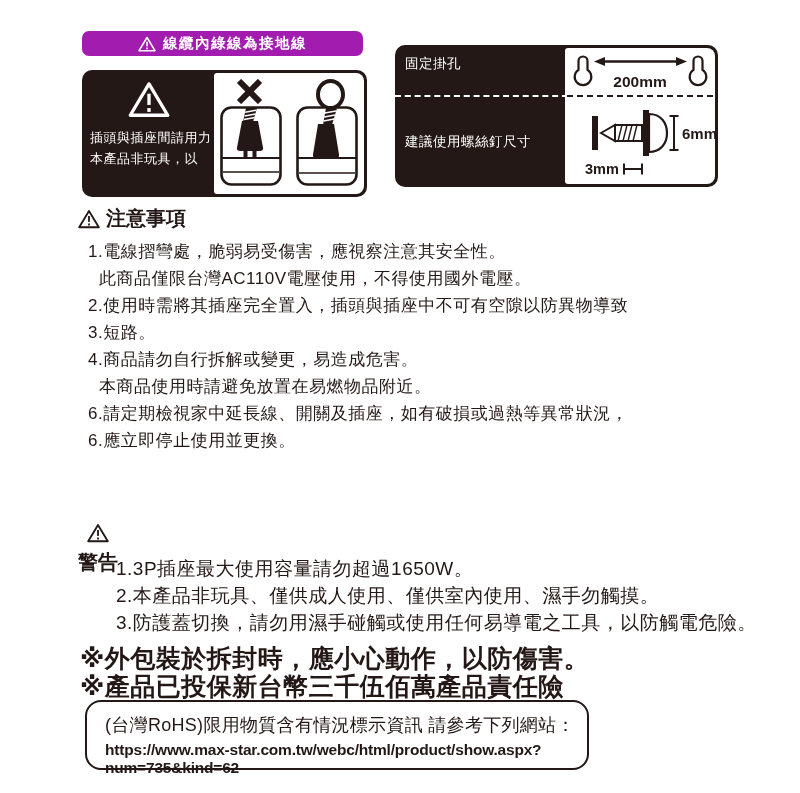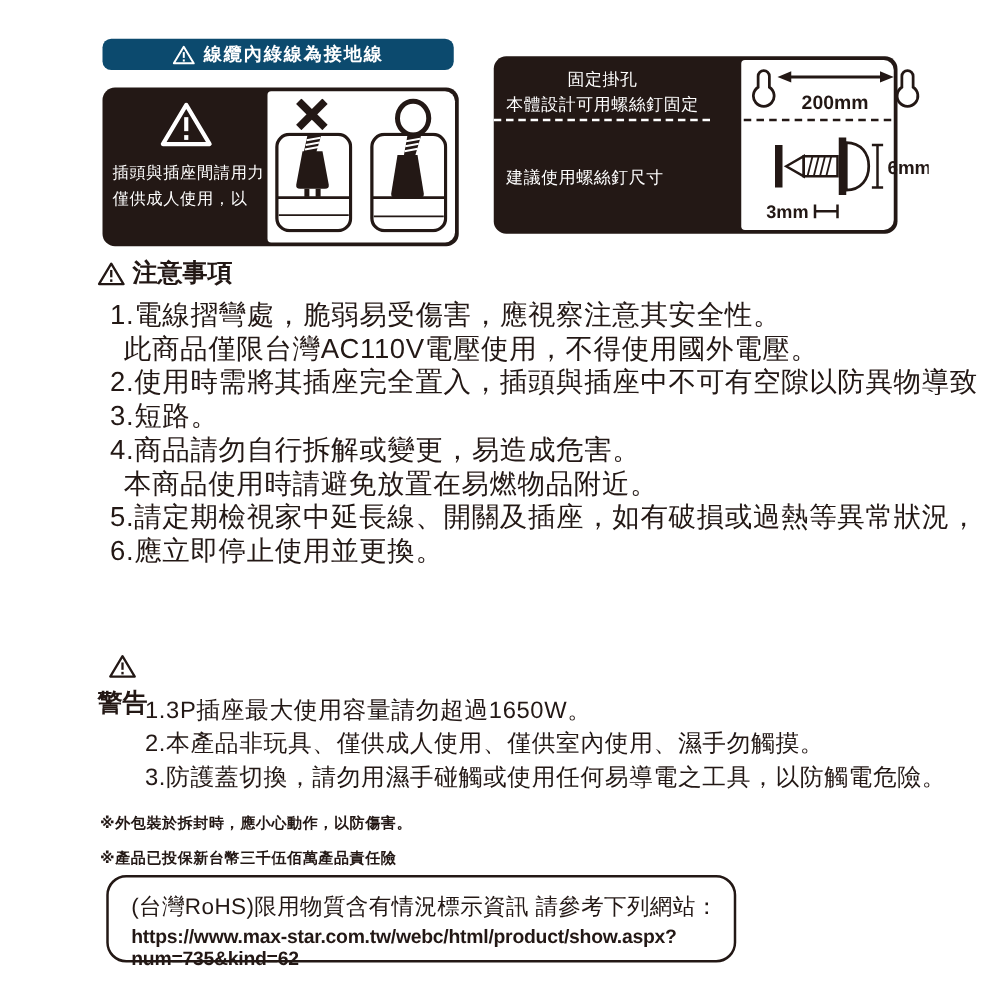--- a/index.html
+++ b/index.html
@@ -3,52 +3,52 @@
 <meta charset="utf-8">
 <style>
   html,body{margin:0;padding:0;background:#fff;}
   #page{
     position:relative;width:800px;height:793px;background:#fff;overflow:hidden;
     font-family:"Liberation Sans","DejaVu Sans",sans-serif;color:#231815;
   }
   .abs{position:absolute;}
   
   #banner{
-    left:82px;top:31px;width:281px;height:25px;background:#0c4a6e;border-radius:7px;
+    left:82px;top:31px;width:281px;height:25px;background:#a21caf;border-radius:7px;
     display:flex;align-items:center;justify-content:center;gap:7px;color:#fff;
   }
   #banner .txt{font-size:14.5px;font-weight:bold;letter-spacing:1.5px;}
   
   #cautionBox{left:82px;top:70px;width:285px;height:127px;background:#231815;border-radius:10px;}
   #cautionDark{position:absolute;left:0;top:0;width:136px;height:100%;color:#fff;}
   #cautionDark .tri{position:absolute;left:46px;top:11px;}
   #cautionDark .lines{position:absolute;left:8px;top:57px;font-size:13px;line-height:21px;letter-spacing:.5px;}
   #cautionWhite{position:absolute;left:132px;top:3px;right:3px;bottom:3px;background:#fff;border-radius:3px 8px 8px 3px;}
   .xmark{position:absolute;left:22px;top:6px;}
   .omark{position:absolute;left:102px;top:6px;width:21px;height:23px;border:4.5px solid #231815;border-radius:50%;}
   .plugPanel{position:absolute;top:33px;}
   .plugPanel.p1{left:6px;}
   .plugPanel.p2{left:82px;}
   
   #mountBox{left:395px;top:45px;width:323px;height:142px;background:#231815;border-radius:10px;color:#fff;}
-  #mountBox .lbl1{position:absolute;left:10px;top:9px;font-size:13.5px;line-height:20px;letter-spacing:.5px;text-align:center;}
+  #mountBox .lbl1{position:absolute;left:10px;top:9px;font-size:13.5px;line-height:20px;letter-spacing:.5px;}
   #mountBox .lbl2{position:absolute;left:10px;top:88px;font-size:13.5px;letter-spacing:.5px;}
   #dashDark{position:absolute;left:0;top:50px;width:173px;border-top:2px dashed #fff;}
-  #mountWhite{position:absolute;left:170px;top:3px;right:3px;bottom:3px;background:#fff;border-radius:3px 8px 8px 3px;color:#231815;margin-left:28px;}
+  #mountWhite{position:absolute;left:170px;top:3px;right:3px;bottom:3px;background:#fff;border-radius:3px 8px 8px 3px;color:#231815;}
   #dashLight{position:absolute;left:2px;right:2px;top:47px;border-top:2px dashed #231815;}
   #holesSvg{position:absolute;left:0;top:1px;}
   #screwSvg{position:absolute;left:0;top:50px;}
   
   .secTitle{display:flex;align-items:center;gap:6px;font-size:20px;font-weight:bold;}
   #noticeTitle{left:78px;top:205px;}
-  #noticeList{left:88px;top:238px;font-size:22px;line-height:27px;letter-spacing:.5px;}
+  #noticeList{left:88px;top:238px;font-size:17px;line-height:27px;letter-spacing:.5px;}
   #warnTitle{left:78px;top:523px;flex-direction:column;}
   #warnList{left:88px;top:555px;font-size:19px;line-height:27px;letter-spacing:.5px;margin-left:28px;}
   .indent{padding-left:11px;}
-  #notes{left:80px;top:645px;font-size:12px;line-height:27.5px;font-weight:bold;letter-spacing:.5px;}
+  #notes{left:80px;top:645px;font-size:25px;line-height:27.5px;font-weight:bold;letter-spacing:.5px;}
   
   #rohsBox{left:85px;top:700px;width:504px;height:70px;border:2.5px solid #231815;border-radius:16px;box-sizing:border-box;}
   #rohsLine1{position:absolute;left:18px;top:11px;font-size:18px;letter-spacing:.3px;}
   #rohsUrl{position:absolute;left:18px;top:39px;font-size:15.5px;font-weight:600;letter-spacing:-.2px;}
   svg{display:block;}
 </style>
 </head>
 <body>
 
 <div id="page">
@@ -64,21 +64,21 @@
 
   <div class="abs" id="cautionBox">
     <div id="cautionDark">
       <svg class="tri" width="42" height="37" viewBox="0 0 24 21">
         <path d="M12 1.6 L22.7 19.5 H1.3 Z" fill="none" stroke="#fff" stroke-width="1.9" stroke-linejoin="round"></path>
         <rect x="11.05" y="7.2" width="1.9" height="6.4" fill="#fff"></rect>
         <rect x="11.05" y="15.4" width="1.9" height="2.2" fill="#fff"></rect>
       </svg>
       <div class="lines">
         <div>插頭與插座間請用力</div>
-        <div>僅供成人使用，以</div>
+        <div>本產品非玩具，以</div>
       </div>
     </div>
     <div id="cautionWhite">
       <svg class="xmark" width="27" height="25" viewBox="0 0 27 25">
         <line x1="3" y1="2" x2="24" y2="23" stroke="#231815" stroke-width="6"></line>
         <line x1="24" y1="2" x2="3" y2="23" stroke="#231815" stroke-width="6"></line>
       </svg>
       <div class="omark"></div>
 
       <svg class="plugPanel p1" width="62" height="80" viewBox="0 0 62 80">
@@ -103,21 +103,20 @@
         <line x1="28.2" y1="11" x2="39" y2="9" stroke="#fff" stroke-width="1.5"></line>
         <line x1="27.6" y1="15" x2="38.2" y2="13" stroke="#fff" stroke-width="1.5"></line>
         <path d="M22 18 H38 L43 48.5 Q43.5 52 40 52 H20 Q16.5 52 17 48.5 Z" fill="#231815"></path>
       </svg>
     </div>
   </div>
 
   <div class="abs" id="mountBox">
     <div class="lbl1">
       <div>固定掛孔</div>
-      <div>本體設計可用螺絲釘固定</div>
     </div>
     <div id="dashDark"></div>
     <div class="lbl2">建議使用螺絲釘尺寸</div>
 
     <div id="mountWhite">
       <svg id="holesSvg" width="150" height="46" viewBox="0 0 150 46">
         <g>
           <path d="M13.5 20.8 V12 A4.5 4.5 0 0 1 22.5 12 V20.8 A8.3 8.3 0 1 1 13.5 20.8 Z" fill="#fff" stroke="#231815" stroke-width="2.2"></path>
         </g>
         <g>
@@ -167,21 +166,21 @@
     </svg>
     <span>注意事項</span>
   </div>
   <div class="abs" id="noticeList">
     <div>1.電線摺彎處，脆弱易受傷害，應視察注意其安全性。</div>
     <div class="indent">此商品僅限台灣AC110V電壓使用，不得使用國外電壓。</div>
     <div>2.使用時需將其插座完全置入，插頭與插座中不可有空隙以防異物導致</div>
     <div>3.短路。</div>
     <div>4.商品請勿自行拆解或變更，易造成危害。</div>
     <div class="indent">本商品使用時請避免放置在易燃物品附近。</div>
-    <div>5.請定期檢視家中延長線、開關及插座，如有破損或過熱等異常狀況，</div>
+    <div>6.請定期檢視家中延長線、開關及插座，如有破損或過熱等異常狀況，</div>
     <div>6.應立即停止使用並更換。</div>
   </div>
 
   <div class="abs secTitle" id="warnTitle">
     <svg width="22" height="20" viewBox="0 0 24 21">
       <path d="M12 1.7 L22.7 19.5 H1.3 Z" fill="none" stroke="#231815" stroke-width="2" stroke-linejoin="round"></path>
       <rect x="11" y="7.2" width="2" height="6.4" fill="#231815"></rect>
       <rect x="11" y="15.4" width="2" height="2.2" fill="#231815"></rect>
     </svg>
     <span>警告</span>

